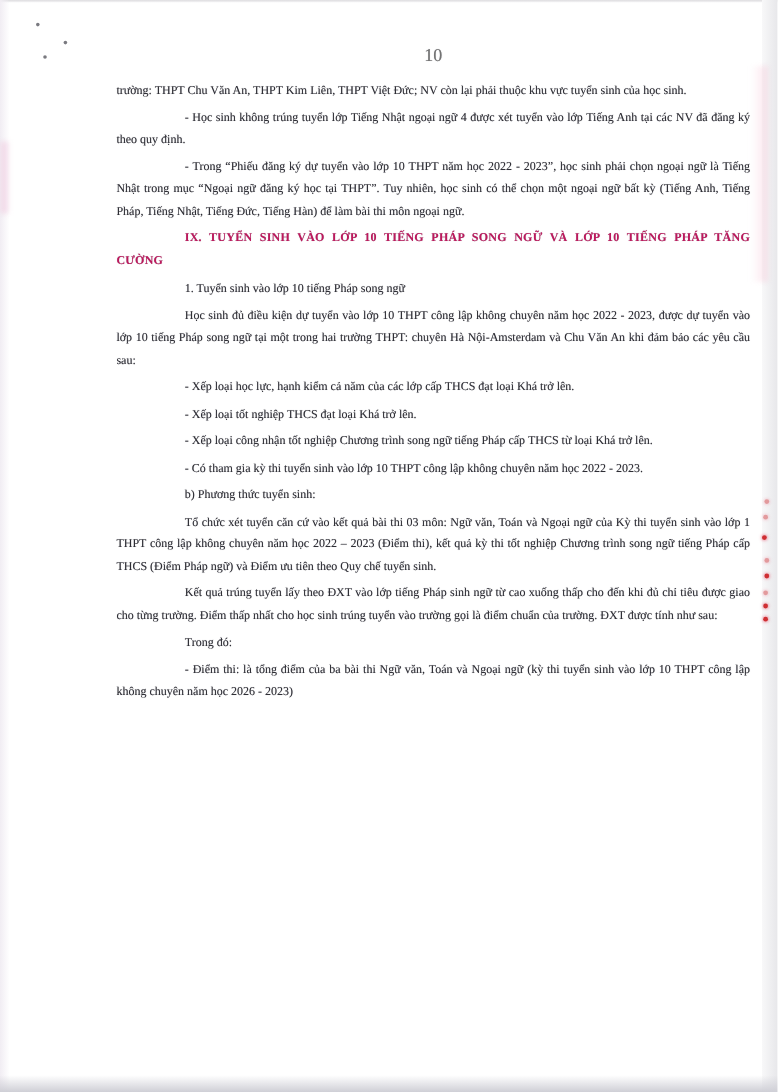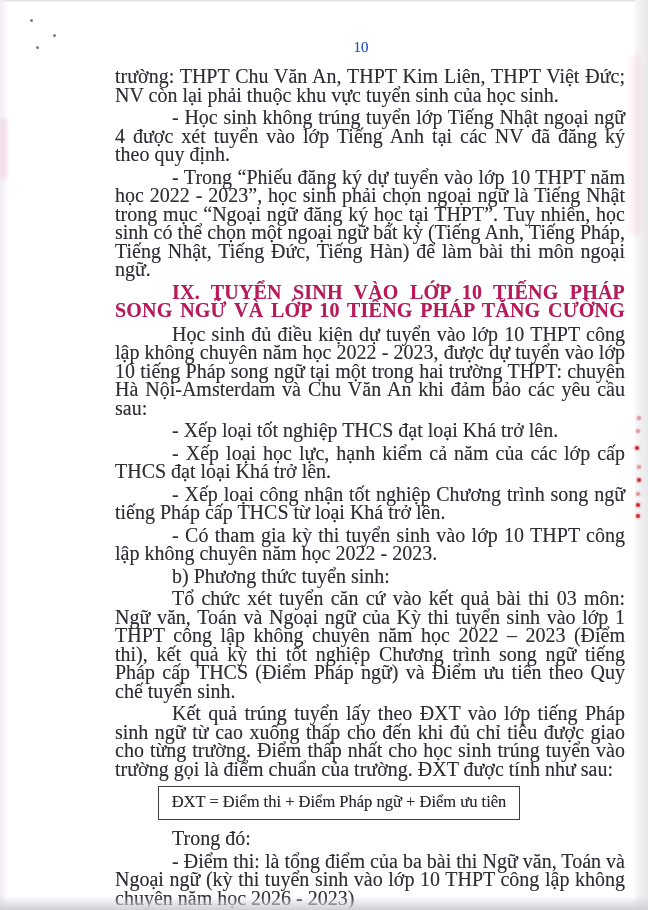--- a/index.html
+++ b/index.html
@@ -24,25 +24,25 @@
   .edge-left-pink{position:absolute;left:0;top:118px;width:7px;height:60px;
     background:rgba(240,205,225,.6);filter:blur(2px);}
   .speck{position:absolute;border-radius:50%;}
   .speck.dark{width:3px;height:3px;background:#7a7a80;}
   .speck.red{width:4px;height:4px;background:#cf2f33;box-shadow:0 0 2px 1px rgba(235,120,140,.5);}
   .speck.red.faint{opacity:.45;}
 
   
   .content{position:absolute;left:97px;top:38px;width:528px;color:#2e2e35;}
   .pageno{
-    text-align:center;font-size:15px;line-height:19px;color:#1d4ed8;
+    text-align:center;font-size:15px;line-height:19px;color:#737373;
     margin:0 0 10px 0;text-shadow:0 0 .6px rgba(60,60,70,.45);
   }
   .content p{
-    margin:0 0 4px 18px;font-size:20px;line-height:18.5px;
+    margin:0 0 4px 0;font-size:10px;line-height:18.5px;
     text-align:justify;text-indent:57px;
     text-shadow:0 0 .6px rgba(60,60,70,.45);
   }
   p.cont{text-indent:0;}
   p.sub{text-align:left;}
   p.heading{
     font-weight:bold;color:#be185d;word-spacing:2.5px;letter-spacing:.2px;
     margin-bottom:5px;
   }
   .formula-wrap{
@@ -60,32 +60,30 @@
 
 <div class="page"></div>
 
 <div class="content">
   <div class="pageno">10</div>
 
   <p class="cont">trường: THPT Chu Văn An, THPT Kim Liên, THPT Việt Đức; NV còn lại phải thuộc khu vực tuyển sinh của học sinh.</p>
   <p>- Học sinh không trúng tuyển lớp Tiếng Nhật ngoại ngữ 4 được xét tuyển vào lớp Tiếng Anh tại các NV đã đăng ký theo quy định.</p>
   <p>- Trong “Phiếu đăng ký dự tuyển vào lớp 10 THPT năm học 2022 - 2023”, học sinh phải chọn ngoại ngữ là Tiếng Nhật trong mục “Ngoại ngữ đăng ký học tại THPT”. Tuy nhiên, học sinh có thể chọn một ngoại ngữ bất kỳ (Tiếng Anh, Tiếng Pháp, Tiếng Nhật, Tiếng Đức, Tiếng Hàn) để làm bài thi môn ngoại ngữ.</p>
   <p class="heading">IX. TUYỂN SINH VÀO LỚP 10 TIẾNG PHÁP SONG NGỮ VÀ LỚP 10 TIẾNG PHÁP TĂNG CƯỜNG</p>
+  <p class="sub">1. Tuyển sinh vào lớp 10 tiếng Pháp song ngữ</p>
   <p>Học sinh đủ điều kiện dự tuyển vào lớp 10 THPT công lập không chuyên năm học 2022 - 2023, được dự tuyển vào lớp 10 tiếng Pháp song ngữ tại một trong hai trường THPT: chuyên Hà Nội-Amsterdam và Chu Văn An khi đảm bảo các yêu cầu sau:</p>
+  <p>- Xếp loại học lực, hạnh kiểm cả năm của các lớp cấp THCS đạt loại Khá trở lên.</p>
   <p>- Xếp loại tốt nghiệp THCS đạt loại Khá trở lên.</p>
-  <p>- Xếp loại học lực, hạnh kiểm cả năm của các lớp cấp THCS đạt loại Khá trở lên.</p>
   <p>- Xếp loại công nhận tốt nghiệp Chương trình song ngữ tiếng Pháp cấp THCS từ loại Khá trở lên.</p>
   <p>- Có tham gia kỳ thi tuyển sinh vào lớp 10 THPT công lập không chuyên năm học 2022 - 2023.</p>
   <p class="sub">b) Phương thức tuyển sinh:</p>
   <p>Tổ chức xét tuyển căn cứ vào kết quả bài thi 03 môn: Ngữ văn, Toán và Ngoại ngữ của Kỳ thi tuyển sinh vào lớp 1 THPT công lập không chuyên năm học 2022 – 2023 (Điểm thi), kết quả kỳ thi tốt nghiệp Chương trình song ngữ tiếng Pháp cấp THCS (Điểm Pháp ngữ) và Điểm ưu tiên theo Quy chế tuyển sinh.</p>
   <p>Kết quả trúng tuyển lấy theo ĐXT vào lớp tiếng Pháp sinh ngữ từ cao xuống thấp cho đến khi đủ chỉ tiêu được giao cho từng trường. Điểm thấp nhất cho học sinh trúng tuyển vào trường gọi là điểm chuẩn của trường. ĐXT được tính như sau:</p>
 
-  <div class="formula-wrap">
-    <span class="formula-text">ĐXT = Điểm thi + Điểm Pháp ngữ + Điểm ưu tiên</span>
-  </div>
 
   <p class="sub">Trong đó:</p>
   <p>- Điểm thi: là tổng điểm của ba bài thi Ngữ văn, Toán và Ngoại ngữ (kỳ thi tuyển sinh vào lớp 10 THPT công lập không chuyên năm học 2026 - 2023)</p>
 </div>
 
 <div class="edge-top"></div>
 <div class="edge-left"></div>
 <div class="edge-left-pink"></div>
 <div class="edge-right"></div>
 <div class="edge-right-pink"></div>

